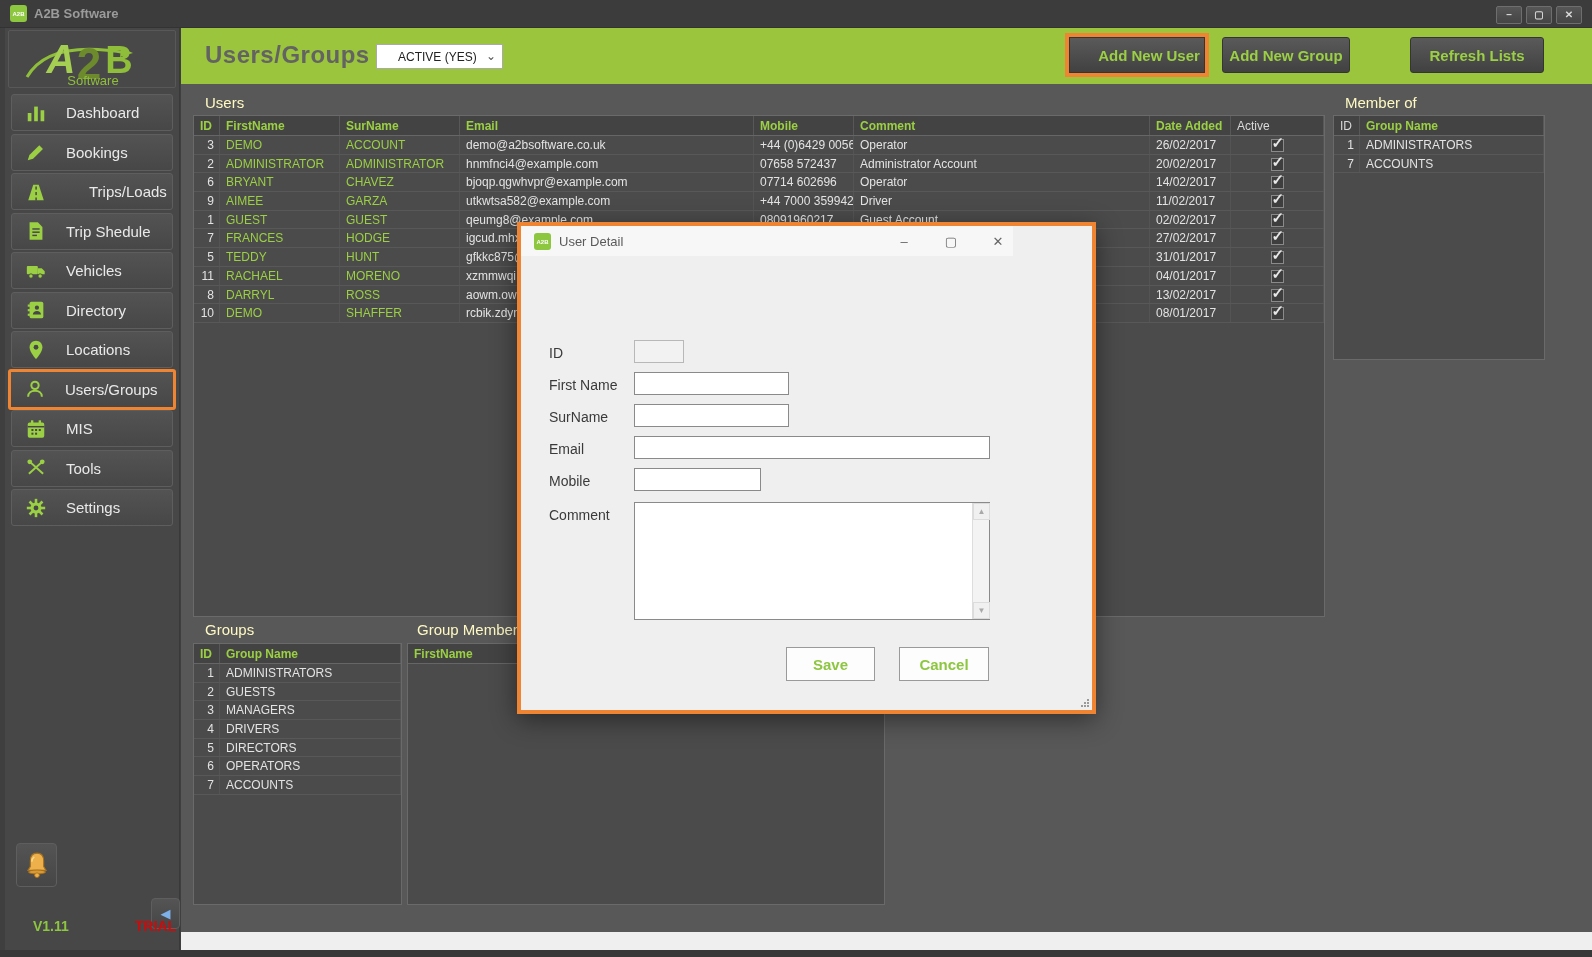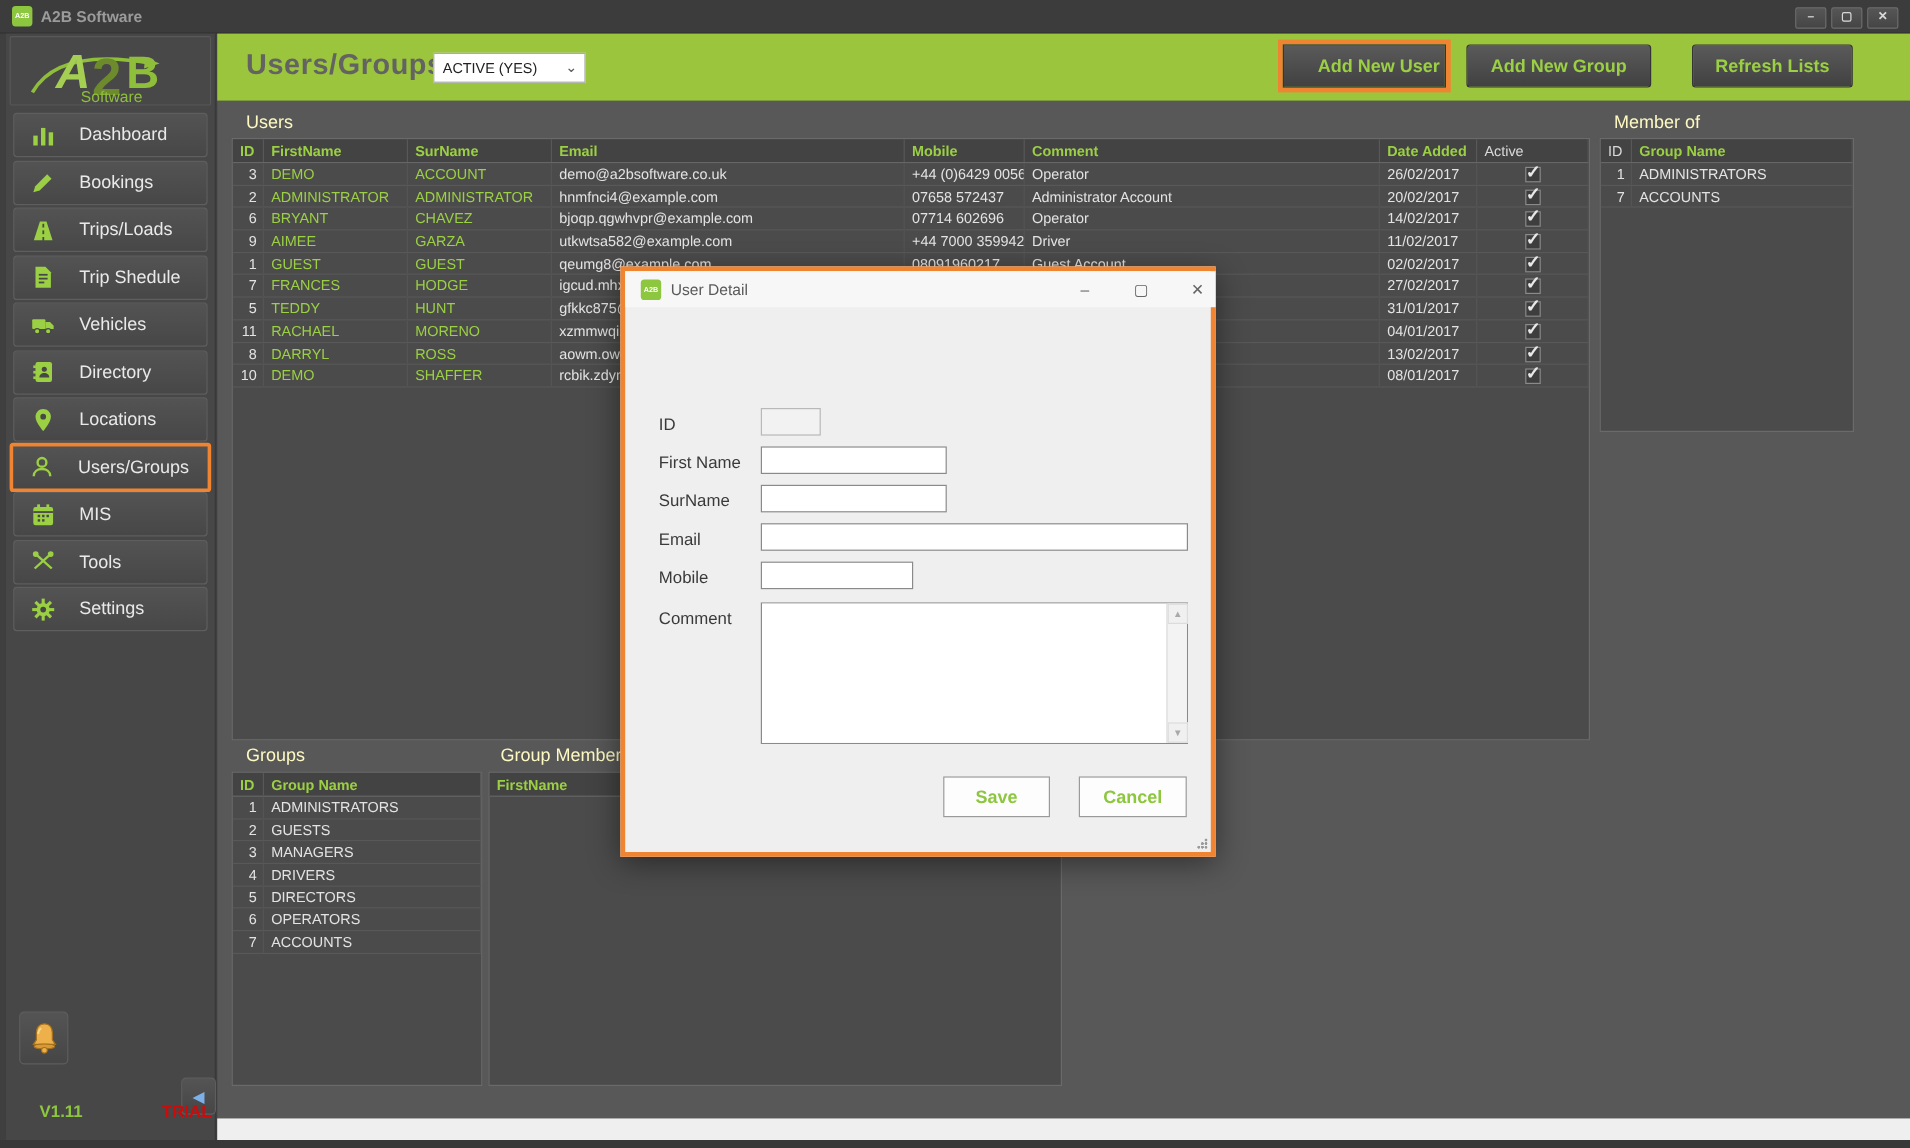--- a/index.html
+++ b/index.html
@@ -29,29 +29,29 @@
   #trial-label { color:#cf0a0a; font-weight:bold; font-size:14px; }
   #bell-button { left:11px; top:815px; width:41px; height:44px; background:linear-gradient(#545454,#464646);
                  border:1px solid #5e5e5e; border-radius:4px; display:flex; align-items:center; justify-content:center; }
   #collapse-button { left:146px; top:870px; width:29px; height:31px; background:linear-gradient(#545454,#464646);
                      border:1px solid #5e5e5e; border-radius:4px; color:#7db0e8; font-size:13px;
                      display:flex; align-items:center; justify-content:center; }
 
   
   #header { left:181px; top:28px; width:1411px; height:56px; background:#9bc53d; }
   #page-title { position:absolute; left:24px; top:13px; font-size:24px; font-weight:bold; color:#636363; letter-spacing:0.5px; }
-  #filter-select { position:absolute; left:180px; top:16px; width:127px; height:25px; background:#fff; border:1px solid #aaa;
-                   font-size:12px; color:#222; display:flex; align-items:center; padding-left:7px; }
+  #filter-select { position:absolute; left:195px; top:16px; width:127px; height:25px; background:#fff; border:1px solid #aaa;
+                   font-size:12px; color:#222; display:flex; align-items:center; padding-left:21px; }
   #filter-select .chev { position:absolute; right:6px; top:4px; color:#555; font-size:12px; }
   .hdr-btn { position:absolute; top:9px; height:36px; background:linear-gradient(#5a5a5a,#414141); border:1px solid #353535;
              border-radius:3px; color:#9bcf44; font-size:15px; font-weight:bold; display:flex; align-items:center;
              justify-content:center; cursor:pointer; }
   #add-user-wrap { position:absolute; left:884px; top:5px; width:144px; height:44px; border:4px solid #ef8532; }
   #add-user-wrap .hdr-btn { position:static; width:100%; height:100%; border-radius:0;padding-left:24px; }
-  #add-group-btn { left:1041px; width:154px; }
+  #add-group-btn { left:1041px; width:128px; }
   #refresh-btn { left:1229px; width:134px; }
 
   
   #content { left:181px; top:84px; width:1411px; height:848px; background:#585858; }
   .panel-label { position:absolute; color:#fef9c3; font-size:15px; }
 
   
   .grid { position:absolute; background:#4b4b4b; border:1px solid #6a6a6a; overflow:hidden; }
   .ghead { display:flex; height:20px; background:#434343; border-bottom:1px solid #666; }
   .hcell { font-size:12px; font-weight:bold; padding:3px 0 0 6px; border-right:1px solid #585858; overflow:hidden; white-space:nowrap; }
@@ -59,21 +59,21 @@
   .hcell.p { color:#d9d9d9; font-weight:normal; }
   .grow { display:flex; height:18.7px; border-bottom:1px solid #585858; }
   .gcell { font-size:12px; color:#e3e3e3; padding:2px 0 0 6px; border-right:1px solid #545454; overflow:hidden; white-space:nowrap; }
   .gcell.green { color:#9bcf44; }
   .gcell.r { text-align:right; padding-right:5px; padding-left:0; }
   .gcell.c { display:flex; justify-content:center; padding:0; }
   .cbx { width:13px; height:13px; margin-top:3px; background:#3e3e3e; border:1px solid #8a8a8a; position:relative; }
   .cbx .mark { position:absolute; left:0px; top:-6px; color:#e8e8e8; font-size:15px; font-weight:bold; }
 
   
-  #dialog { left:517px; top:222px; width:496px; height:492px; border:4px solid #ef8532; background:#efefef; z-index:20;
+  #dialog { left:517px; top:222px; width:579px; height:492px; border:4px solid #ef8532; background:#efefef; z-index:20;
             box-shadow:0 6px 24px rgba(0,0,0,0.45); }
   #dlg-titlebar { position:absolute; left:0; top:0; width:492px; height:30px; background:#f7f7f7; }
   #dlg-titlebar .appicon { position:absolute; left:13px; top:7px; }
   #dlg-title { position:absolute; left:38px; top:8px; color:#5a5a5a; font-size:13px; }
   .dlg-ctrl { position:absolute; top:5px; width:30px; height:20px; color:#666; font-size:13px;
               display:flex; align-items:center; justify-content:center; }
   #dlg-banner { position:absolute; left:0; top:30px; width:492px; height:58px; background:#9bc53d; }
   #dlg-heading { position:absolute; left:33px; top:16px; font-size:21px; font-weight:bold; color:#6d6d6d; }
   .fld-label { position:absolute; left:28px; color:#3a3a3a; font-size:14px; }
   .fld-input { position:absolute; left:113px; height:23px; background:#fff; border:1px solid #8a8a8a; font-size:13px;
@@ -141,21 +141,21 @@
           <span class="lbl">Dashboard</span>
         </div>
         <div class="nav-item" style="top: 105.5px;">
           <span class="ico">
             <svg width="22" height="22" viewBox="0 0 24 24">
               <path d="M3 21l1.8-5.6L15.6 4.6l4 4L8.8 19.4 3 21z" fill="#9bcf44"></path>
             </svg>
           </span>
           <span class="lbl">Bookings</span>
         </div>
-        <div class="nav-item" style="top: 145px;">
+        <div class="nav-item" style="top: 145px; gap: 23px;">
           <span class="ico">
             <svg width="22" height="22" viewBox="0 0 24 24">
               <path d="M9 4h6l5.5 17h-17L9 4z" fill="#9bcf44"></path>
               <rect x="11.3" y="6" width="1.6" height="3.4" fill="#474747"></rect>
               <rect x="11.3" y="12" width="1.6" height="3.4" fill="#474747"></rect>
               <rect x="11.3" y="18" width="1.6" height="3.4" fill="#474747"></rect>
             </svg>
           </span>
           <span class="lbl">Trips/Loads</span>
         </div>

